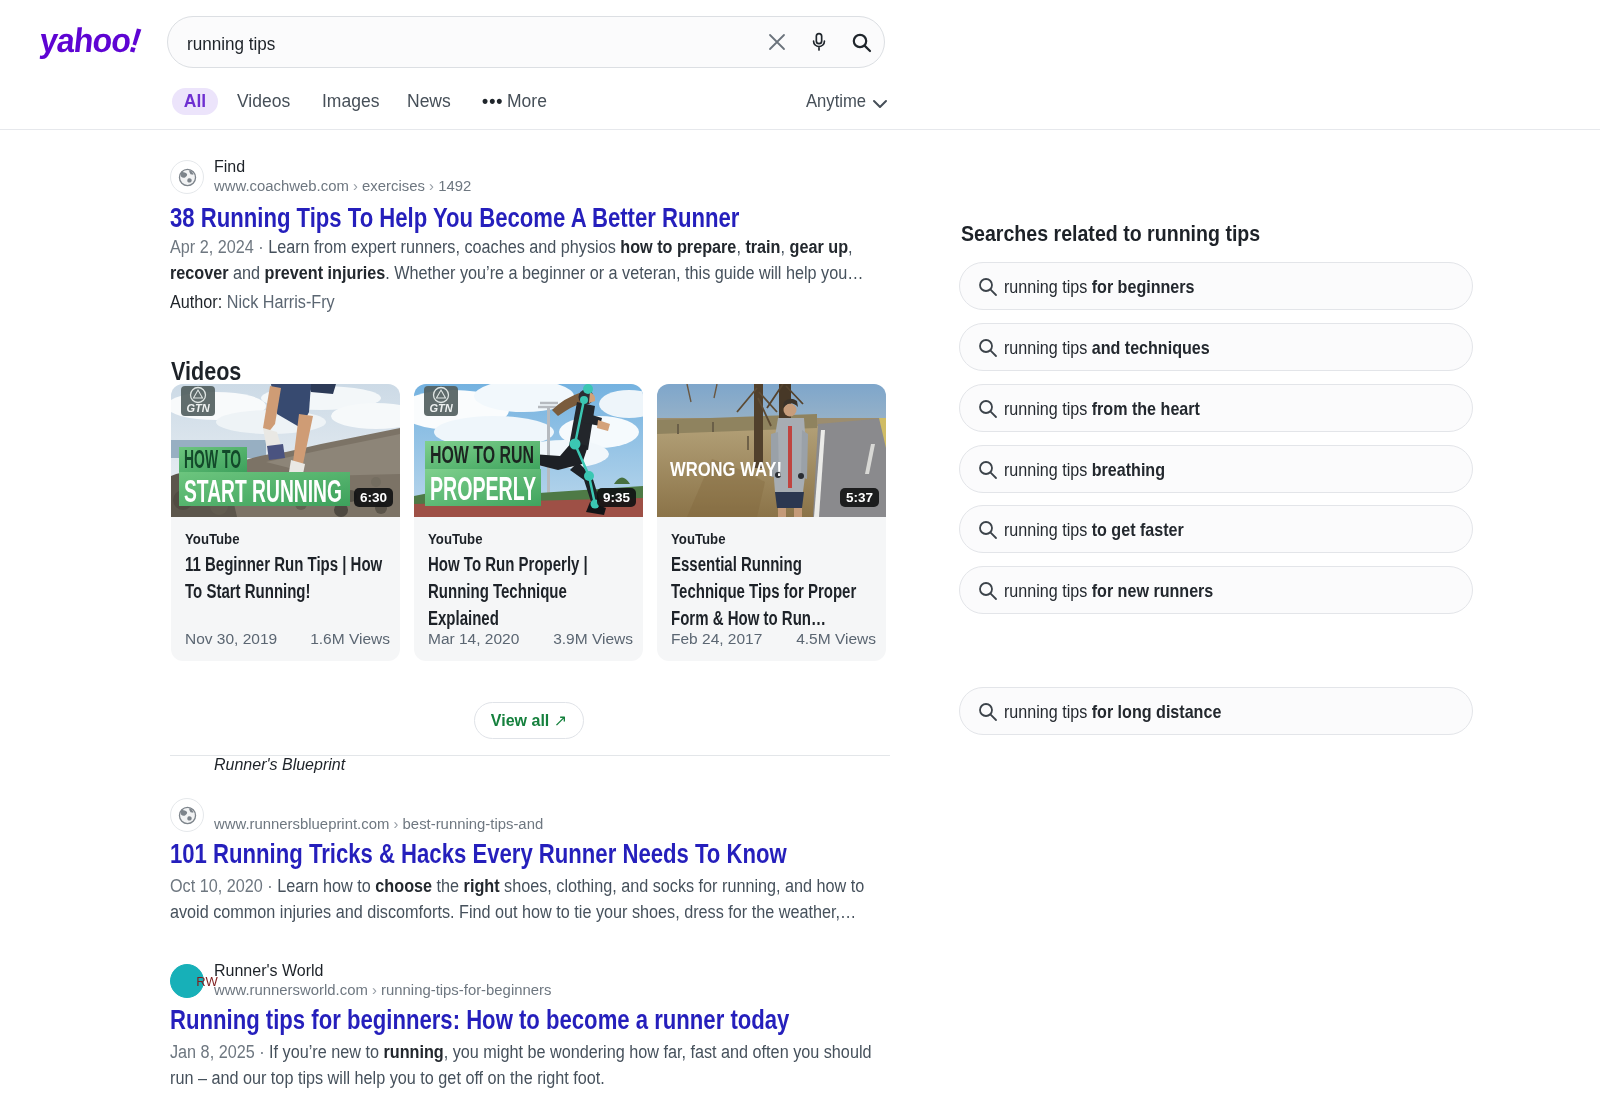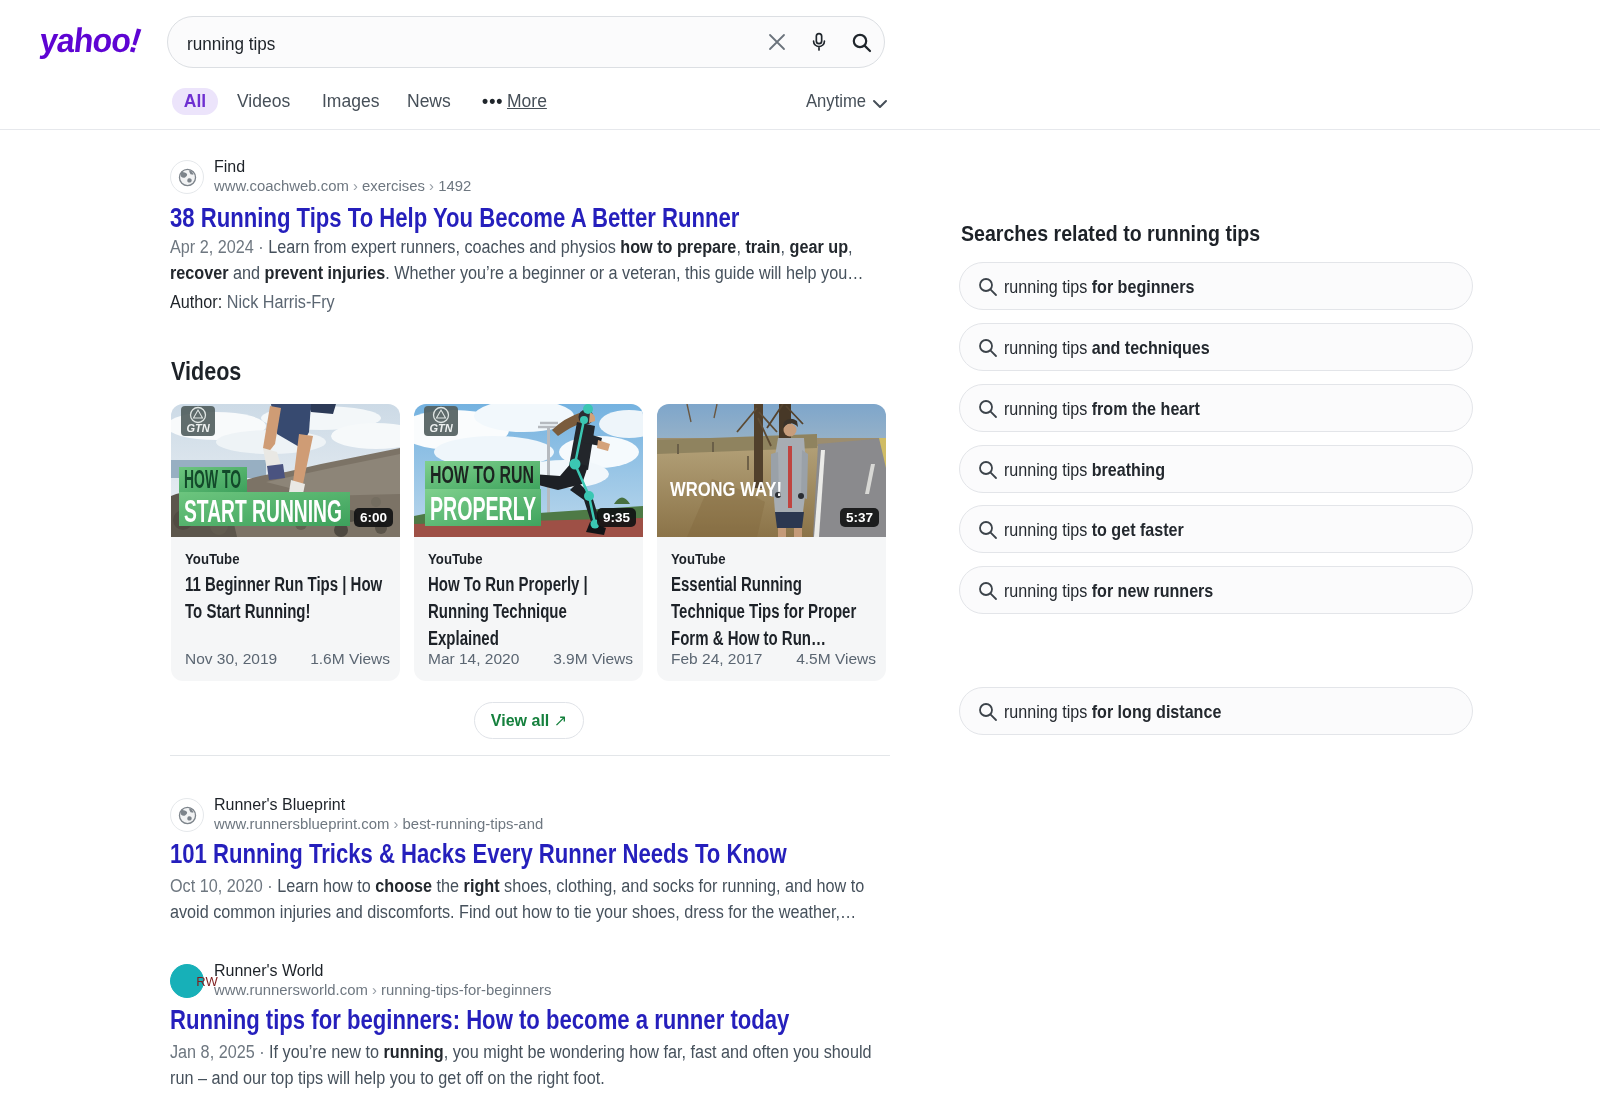--- a/index.html
+++ b/index.html
@@ -22,21 +22,21 @@
 
 .favicon { width:34px; height:34px; border-radius:50%; border:1px solid #e5e8eb; background:#fff; display:flex; align-items:center; justify-content:center; }
 .sitename { font-size:16px; color:#1d2228; }
 .siteurl { font-size:15.5px; color:#6e7780; transform:scaleX(0.96); transform-origin:0 0; }
 .rtitle { font-size:28px; font-weight:bold; color:#251fbc; white-space:nowrap; transform:scaleX(0.79); transform-origin:0 0; }
 .snippet { font-size:18px; color:#46515c; line-height:26px; white-space:nowrap; transform:scaleX(0.9); transform-origin:0 0; }
 .snippet b { color:#23282e; font-weight:bold; }
 
 
 #videos-h { left:171px; top:356px; font-size:26px; font-weight:bold; color:#1d2228; transform:scaleX(0.83); transform-origin:0 0; }
-.vcard { top:404px; width:229px; height:277px; background:#f5f6f7; border-radius:12px; }
+.vcard { top:384px; width:229px; height:277px; background:#f5f6f7; border-radius:12px; }
 .vthumb { position:absolute; left:0; top:0; width:229px; height:133px; border-radius:12px 12px 0 0; overflow:hidden; }
 .ytlabel { position:absolute; left:14px; top:146px; font-size:15px; font-weight:bold; color:#1d2228; transform:scaleX(0.88); transform-origin:0 0; }
 .vtitle { position:absolute; left:14px; top:167px; width:320px; font-size:20px; font-weight:bold; color:#1d2228; line-height:27px; transform:scaleX(0.75); transform-origin:0 0; }
 .vmeta { position:absolute; left:14px; right:10px; bottom:13px; font-size:15.5px; color:#5b6672; }
 .vviews { position:absolute; right:0; top:0; }
 .dur { position:absolute; right:7px; bottom:10px; background:rgba(16,17,18,0.9); color:#fff; font-size:13.5px; font-weight:bold; border-radius:5px; height:19px; line-height:19px; padding:0 6px; }
 
 #viewall { left:474px; top:702px; width:110px; height:37px; border:1px solid #e0e3e8; border-radius:19px; background:#fff; text-align:center; font-size:16px; font-weight:bold; color:#15803d; line-height:35px; }
 
 
@@ -62,21 +62,21 @@
     </svg>
   <svg class="abs sicon" style="left:851px;" width="21" height="21" viewBox="0 0 21 21">
       <circle cx="9" cy="9" r="6.2" fill="none" stroke="#20262c" stroke-width="2.2"></circle>
       <path d="M13.6 13.6 L19 19" stroke="#20262c" stroke-width="2.2" stroke-linecap="round"></path>
     </svg>
   <div class="abs" id="tab-all">All</div>
   <div class="tab" style="left:237px;">Videos</div>
   <div class="tab" style="left:322px;">Images</div>
   <div class="tab" style="left:407px;">News</div>
   <div class="tab" style="left:482px; letter-spacing:1px; font-weight:bold; color:#20262c;">•••</div>
-  <div class="tab" style="left:507px;text-decoration:underline;">More</div>
+  <div class="tab" style="left:507px;">More</div>
   <div class="abs" id="anytime">Anytime</div>
   <svg class="abs" style="left:872px; top:99px;" width="16" height="10" viewBox="0 0 16 10">
       <path d="M2 2 L8 8 L14 2" fill="none" stroke="#464f58" stroke-width="2" stroke-linecap="round" stroke-linejoin="round"></path>
     </svg>
   <div class="abs hdivider" style="top:129px;"></div>
 
   <div class="abs favicon" style="left:170px; top:160px;">
     <svg width="21" height="21" viewBox="0 0 24 24">
         <circle cx="12" cy="12" r="9.2" fill="#f2f3f4" stroke="#7d848b" stroke-width="1.5"></circle>
         <path d="M5.6 5 c2.6 1.4 4.4 0.9 5.6 2.6 c1.1 1.5 -0.4 2.9 -1.7 4.1 c-1.3 1.2 -3.5 0.8 -4.7 -0.5 c-1.2 -1.4 -1 -4.3 0.8 -6.2 z" fill="#7d848b"></path>
@@ -131,21 +131,21 @@
       <path d="M128 30 L142 32 L132 80 L122 78 Z" fill="#cf9c75"></path>
       <path d="M120 76 L134 80 L132 90 L118 88 Z" fill="#e9e8e4"></path>
       <rect x="10" y="2" width="34" height="30" rx="4" fill="#53605f" opacity="0.92"></rect>
       <circle cx="27" cy="11" r="7.5" fill="none" stroke="#dfe5e3" stroke-width="1.3"></circle>
       <path d="M27 6 L31.5 14 L22.5 14 Z" fill="none" stroke="#dfe5e3" stroke-width="1.1"></path>
       <text x="27" y="28" font-size="11" font-weight="bold" font-style="italic" fill="#eef1f0" text-anchor="middle" font-family="Liberation Sans">GTN</text>
       <rect x="8" y="63" width="68" height="25" fill="url(#grn)"></rect>
       <text x="13" y="84" font-size="25" font-weight="bold" fill="#12492a" font-family="Liberation Sans" textLength="57" lengthAdjust="spacingAndGlyphs">HOW TO</text>
       <rect x="8" y="88" width="171" height="34" fill="url(#grn)"></rect>
       <text x="13" y="118" font-size="31" font-weight="bold" fill="#ffffff" font-family="Liberation Sans" textLength="158" lengthAdjust="spacingAndGlyphs">START RUNNING</text>
-    </svg><div class="dur">6:00</div></div>
+    </svg><div class="dur">6:30</div></div>
     <div class="ytlabel">YouTube</div>
     <div class="vtitle">11 Beginner Run Tips | How<br>To Start Running!</div>
     <div class="vmeta">Nov 30, 2019<span class="vviews">1.6M Views</span></div>
   </div>
   <div class="abs vcard" style="left:414px;">
     <div class="vthumb" id="thumb2"><svg width="229" height="133" viewBox="0 0 229 133">
       <defs>
         <linearGradient id="sky2" x1="0" y1="0" x2="0" y2="1">
               <stop offset="0" stop-color="#74b2e0"></stop>
               <stop offset="1" stop-color="#bcd8ec"></stop>
@@ -249,21 +249,21 @@
   <div class="abs" style="left:170px; top:755px; width:720px; height:1px; background:#e3e6e9;"></div>
 
   <div class="abs favicon" style="left:170px; top:798px;">
     <svg width="21" height="21" viewBox="0 0 24 24">
         <circle cx="12" cy="12" r="9.2" fill="#f2f3f4" stroke="#7d848b" stroke-width="1.5"></circle>
         <path d="M5.6 5 c2.6 1.4 4.4 0.9 5.6 2.6 c1.1 1.5 -0.4 2.9 -1.7 4.1 c-1.3 1.2 -3.5 0.8 -4.7 -0.5 c-1.2 -1.4 -1 -4.3 0.8 -6.2 z" fill="#7d848b"></path>
         <path d="M13.6 12.8 c2.1 -0.3 3.7 1.1 3.1 3.2 c-0.5 1.7 -2.7 2.2 -4.1 1.3 c-1.4 -0.9 -0.9 -4.2 1 -4.5 z" fill="#7d848b"></path>
         <path d="M14.4 3.3 c2.3 1 4 3.1 4.4 5.6 l-3.3 -0.7 c-1.2 -1.8 -2 -3.5 -1.1 -4.9 z" fill="#7d848b"></path>
       </svg>
   </div>
-  <div class="abs sitename" style="left:214px; top:796px;">Runner's Blueprint</div>
+  <div class="abs sitename" style="left:214px; top:756px;font-style:italic;">Runner's Blueprint</div>
   <div class="abs siteurl" style="left:214px; top:815px;">www.runnersblueprint.com <span style="color:#979ea6">›</span> best-running-tips-and</div>
   <div class="abs rtitle" style="left:170px; top:838px;">101 Running Tricks &amp; Hacks Every Runner Needs To Know</div>
   <div class="abs snippet" style="left:170px; top:873px;"><span class="gray">Oct 10, 2020 · </span>Learn how to <b>choose</b> the <b>right</b> shoes, clothing, and socks for running, and how to<br>avoid common injuries and discomforts. Find out how to tie your shoes, dress for the weather,…</div>
 
   <div class="abs favicon" style="left:170px; top:964px; background:#17b0b8; border-color:#17b0b8;">
     <span style="color:#7f1d1d; font-size:13px; font-weight:normal;margin-left:40px;">RW</span>
   </div>
   <div class="abs sitename" style="left:214px; top:962px;">Runner's World</div>
   <div class="abs siteurl" style="left:214px; top:981px;">www.runnersworld.com <span style="color:#979ea6">›</span> running-tips-for-beginners</div>
   <div class="abs rtitle" style="left:170px; top:1004px;">Running tips for beginners: How to become a runner today</div>

